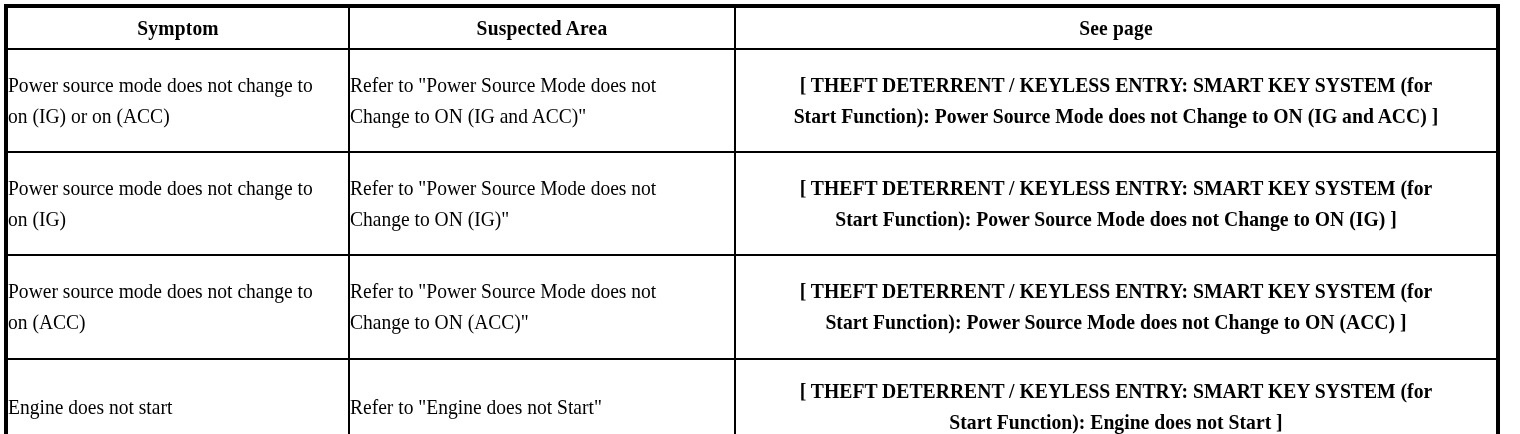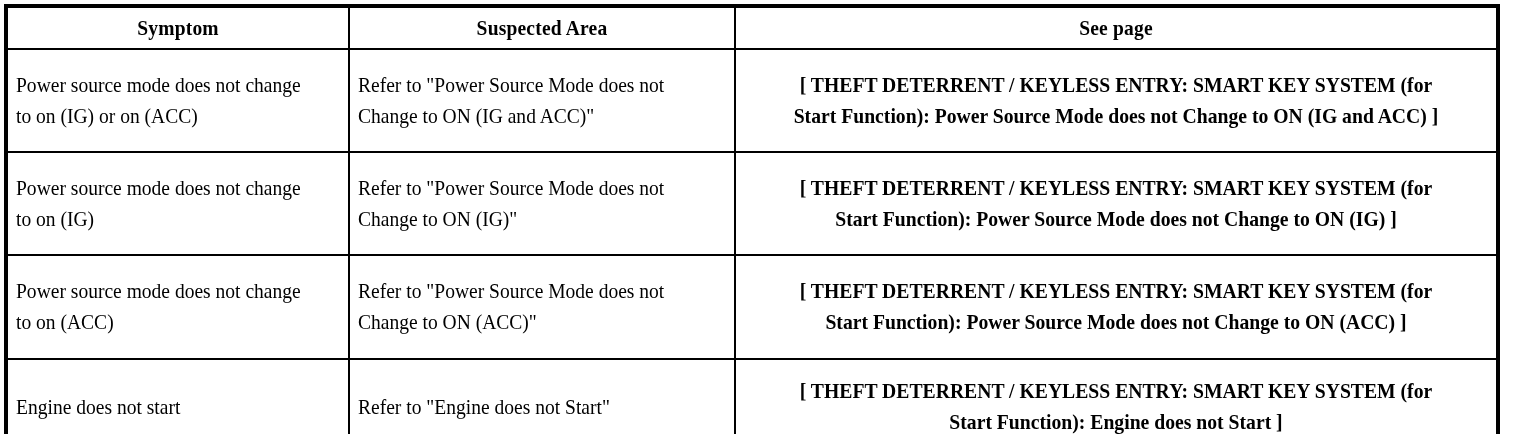--- a/index.html
+++ b/index.html
@@ -60,21 +60,21 @@
     line-height: 24px;
     font-stretch: condensed;
     transform: scaleX(0.93);
     letter-spacing: 0.2px;
     white-space: nowrap;
   }
 
   
   .cell-inner {
     display: block;
-    padding: 4px 6px 4px 8px;
+    padding: 4px 6px 4px 0;
   }
   .txt-plain {
     display: block;
     text-align: left;
     font-weight: normal;
     font-size: 21px;
     line-height: 31px;
     transform: scaleX(0.93);
     transform-origin: left center;
     letter-spacing: 0px;

